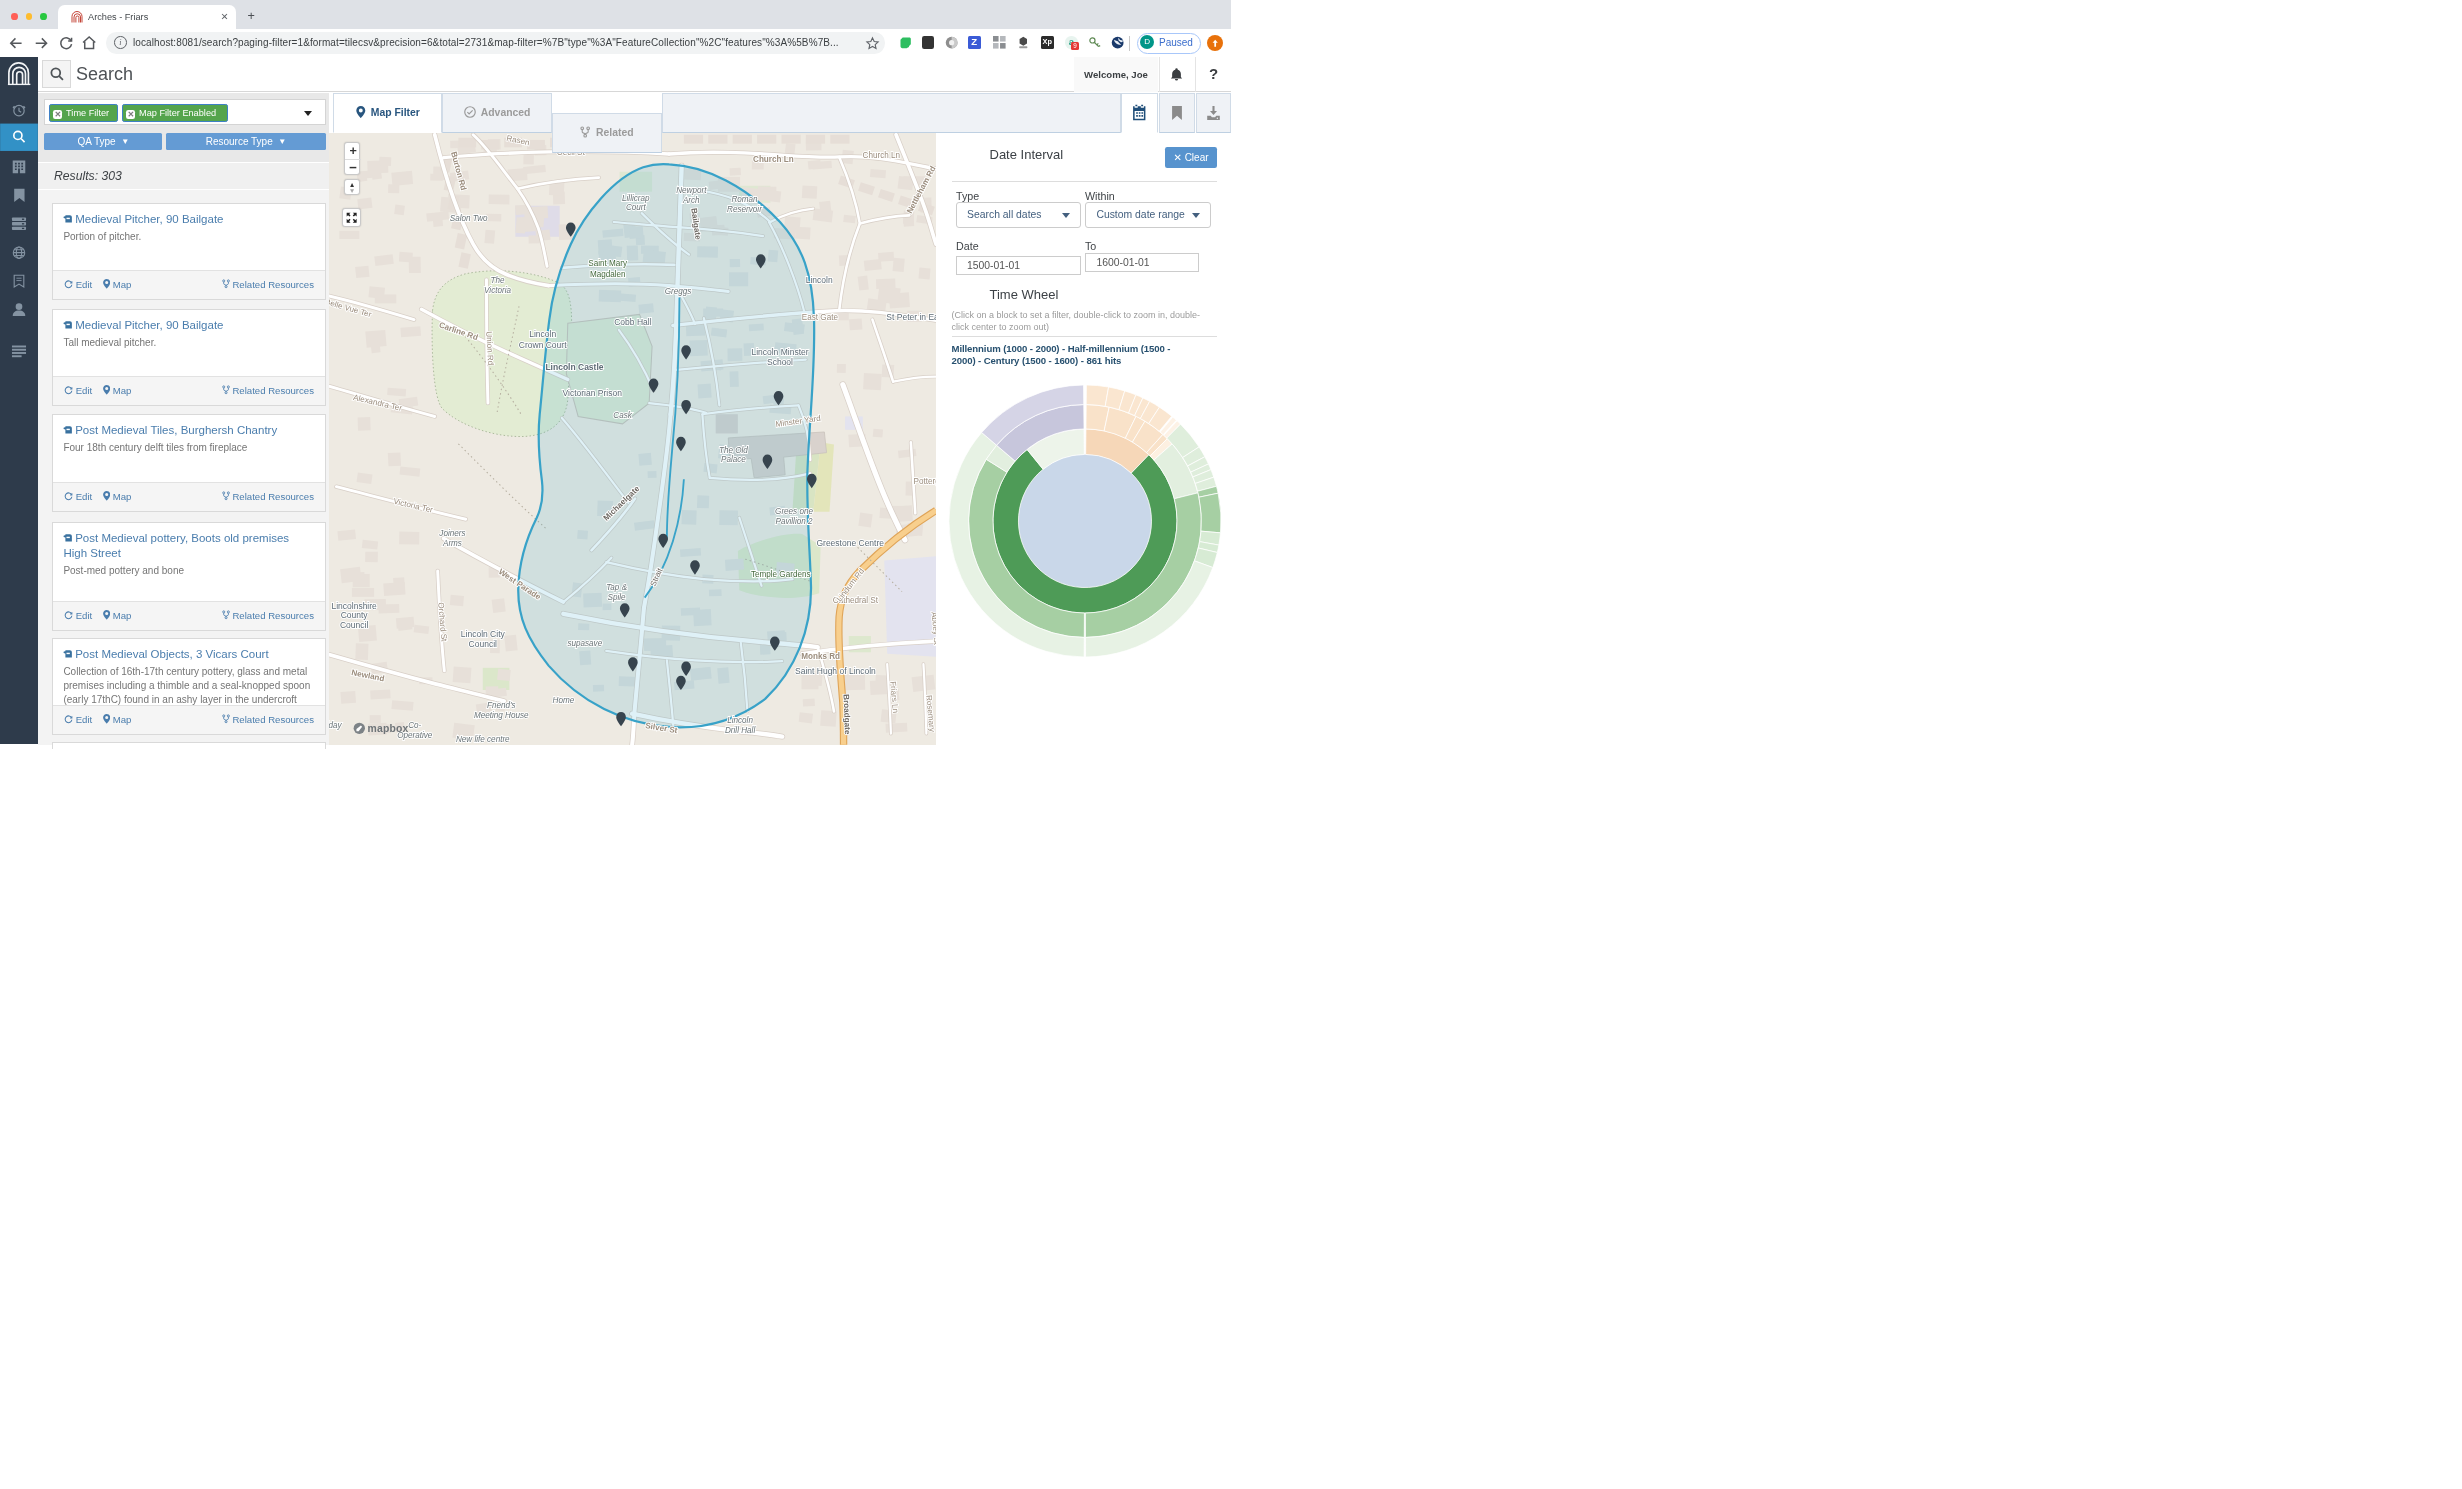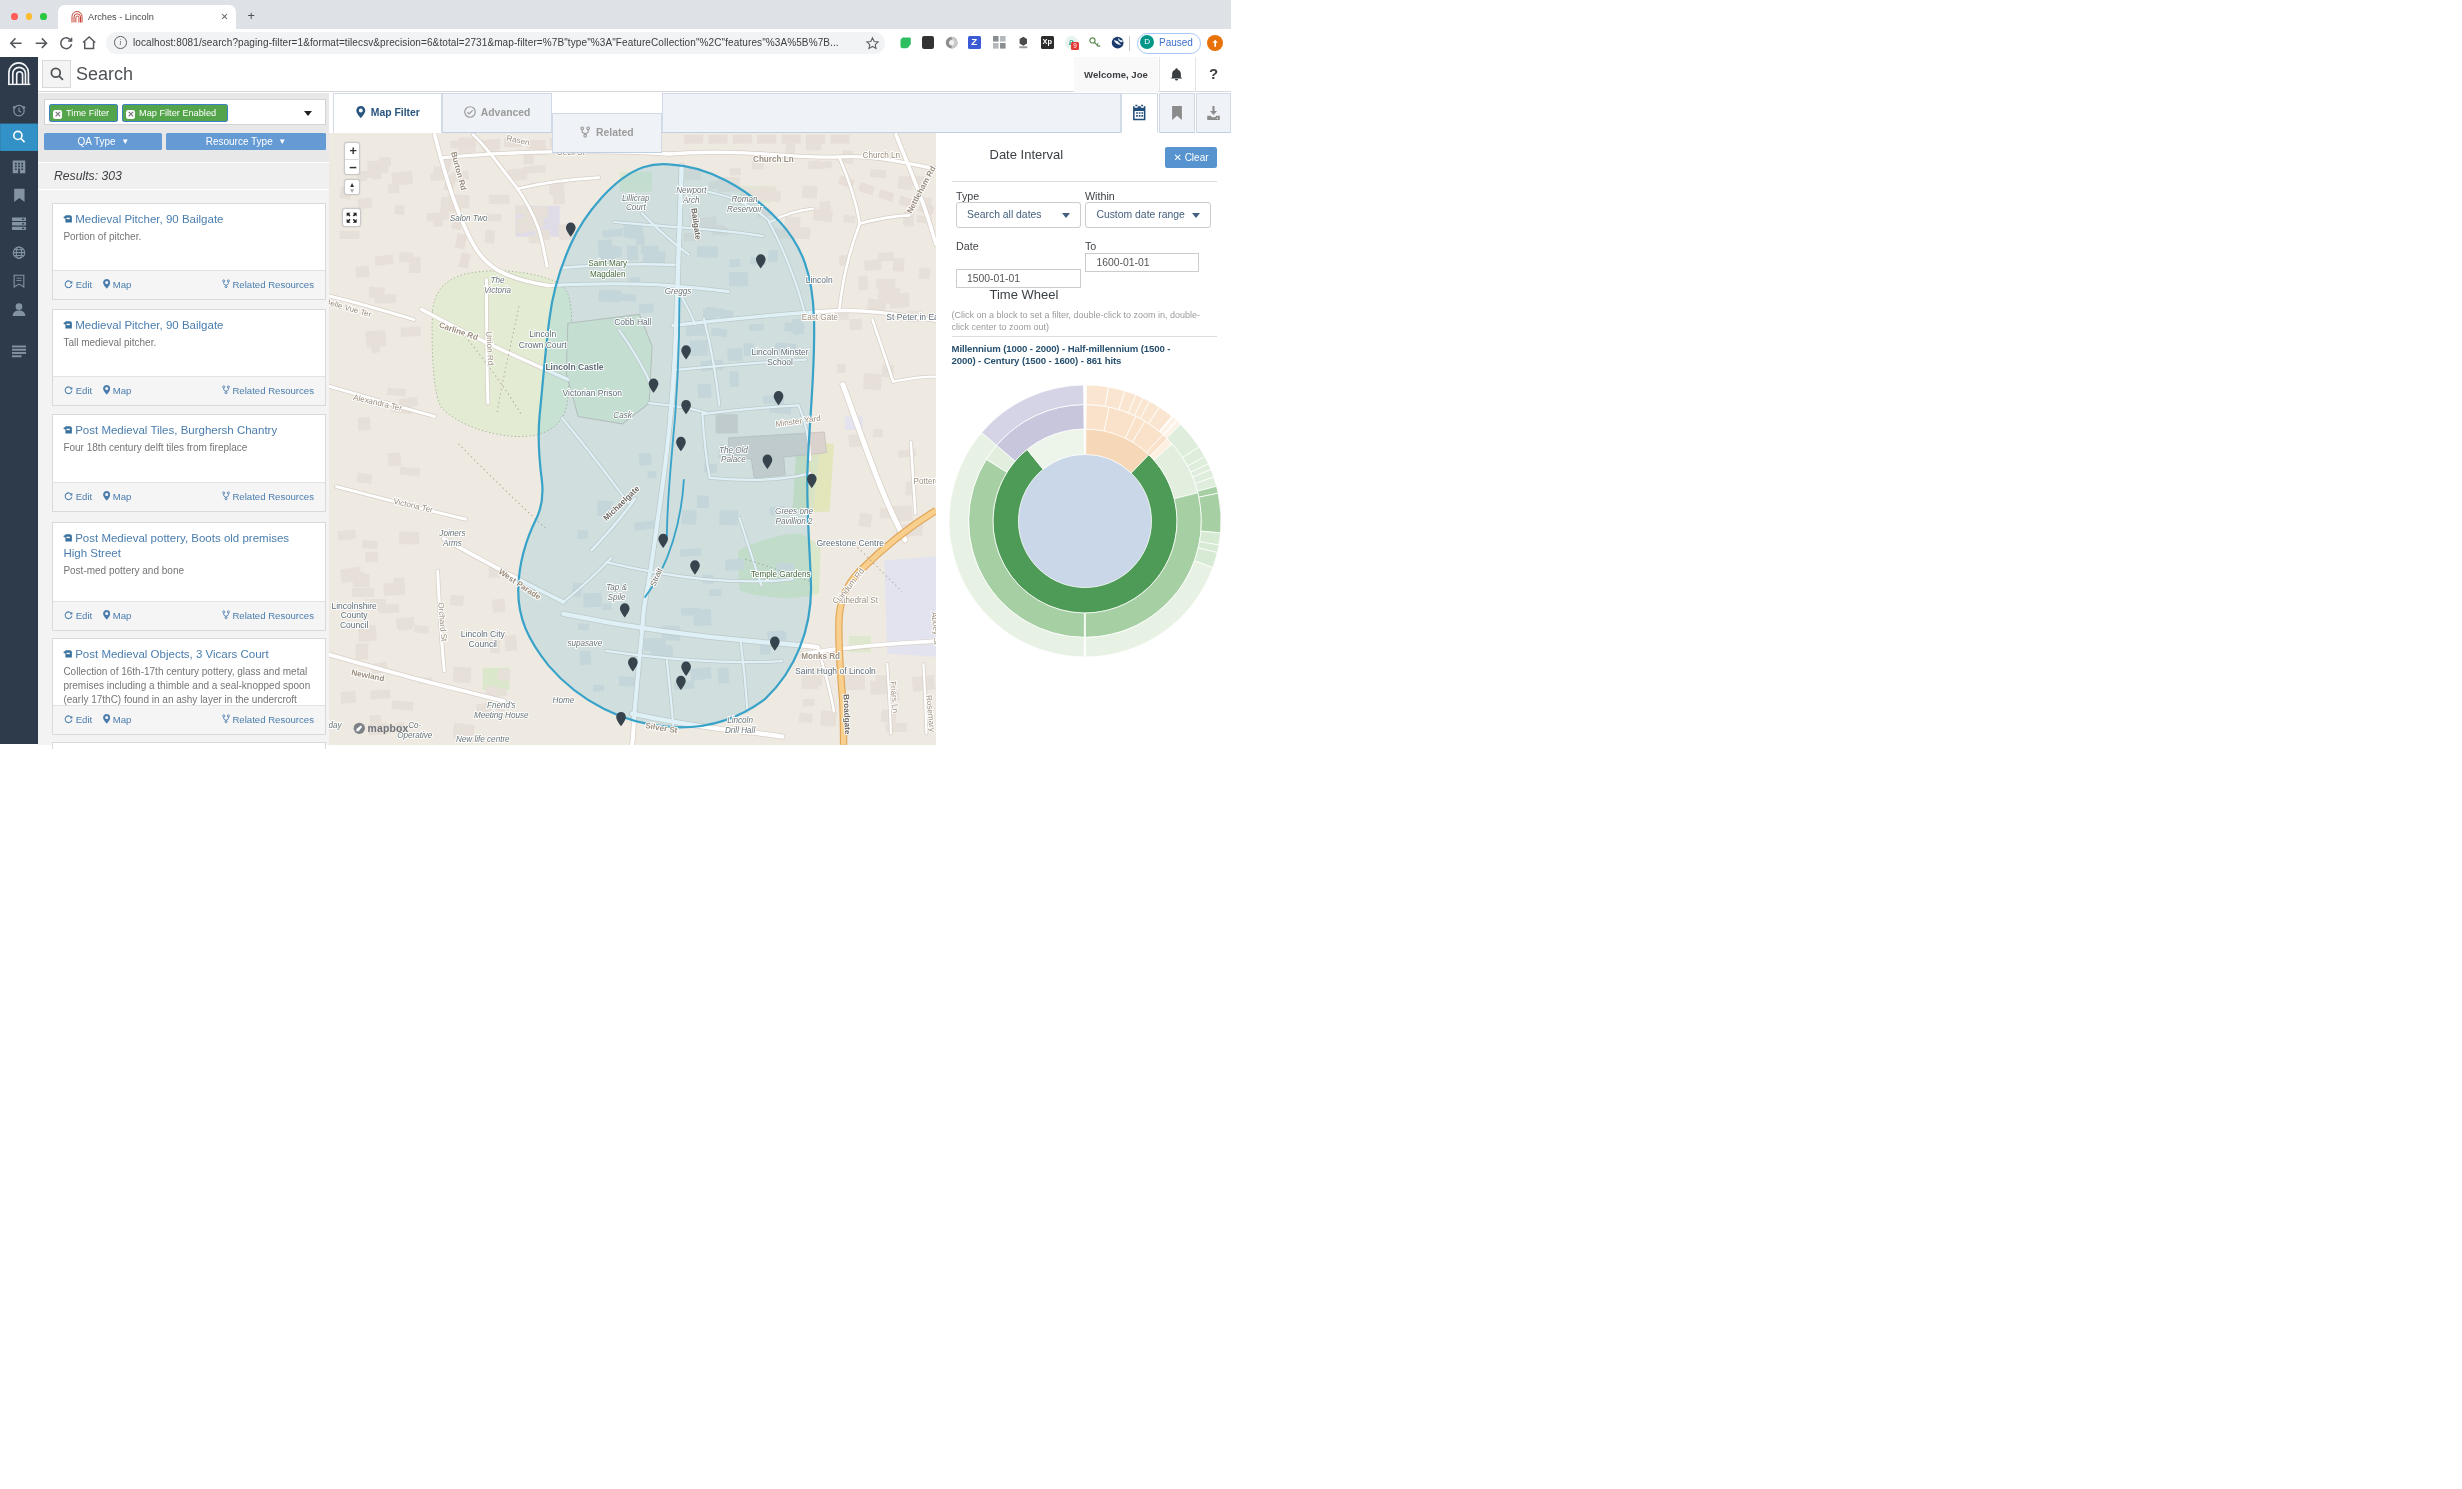--- a/index.html
+++ b/index.html
@@ -74,21 +74,21 @@
   <div class="light" style="left:25.5px; background:#febc2e;"></div>
   <div class="light" style="left:40px; background:#28c840;"></div>
   <div id="tab">
     <svg style="position:absolute;left:13.3px;top:6px" width="12" height="12" viewBox="0 0 24 24">
         <g stroke="#c0392b" fill="none" stroke-width="1.9">
           <path d="M2 23 V11 a10 10 0 0 1 20 0 V23"></path>
           <path d="M6 23 V12 a6.5 6.5 0 0 1 13 0 V23"></path>
           <path d="M9.8 23 V13 a3 3 0 0 1 6 0 V23"></path>
         </g>
       </svg>
-    <div class="title">Arches - Lincoln</div>
+    <div class="title">Arches - Friars</div>
     <div class="close">✕</div>
   </div>
   <div id="newtab">+</div>
 </div>
 <div id="toolbar">
   <svg class="tbicon" style="left:8.1px" viewBox="0 0 24 24" fill="none" stroke="#55585c" stroke-width="2.2">
       <path d="M20 12H5M11 5l-7 7 7 7"></path>
     </svg>
   <svg class="tbicon" style="left:33px" viewBox="0 0 24 24" fill="none" stroke="#55585c" stroke-width="2.2">
       <path d="M4 12h15M13 5l7 7-7 7"></path>
@@ -899,21 +899,21 @@
   <h2 id="dateh">Date Interval</h2>
   <div id="clearbtn">✕ Clear</div>
   <div class="rp-hr" style="top:88px"></div>
   <div class="rp-hr" style="top:243px"></div>
   <div class="rp-lab" style="left:20px; top:97px;">Type</div>
   <div class="rp-lab" style="left:149px; top:97px;">Within</div>
   <div class="rp-sel" style="left:19.6px; top:109px;">Search all dates<span class="car"></span></div>
   <div class="rp-sel" style="left:149px; top:109px; width:126px;">Custom date range<span class="car"></span></div>
   <div class="rp-lab" style="left:20px; top:147px;">Date</div>
   <div class="rp-lab" style="left:149px; top:147px;">To</div>
-  <div class="rp-inp" style="left:19.6px; top:176px;">1500-01-01</div>
+  <div class="rp-inp" style="left:19.6px; top:163px;">1500-01-01</div>
   <div class="rp-inp" style="left:149px; top:160px; width:114px;">1600-01-01</div>
   <h2 style="position:absolute; left:15.5px; top:194px;">Time Wheel</h2>
   <div id="twdesc">(Click on a block to set a filter, double-click to zoom in, double-<br>click center to zoom out)</div>
   <div id="twpath">Millennium (1000 - 2000) - Half-millennium (1500 -<br>2000) - Century (1500 - 1600) - 861 hits</div>
   <svg style="position:absolute;left:0px;top:280px" width="295" height="296" viewBox="0 0 399 400">
       <circle cx="201.5" cy="200" r="90" fill="#c9d7e9"></circle>
       <path d="M202.80,75.51 A124.5,124.5 0 0 1 287.98,110.44 L264.02,135.26 A90,90 0 0 0 202.44,110.00 Z" fill="#f6d7b8" stroke="#fff" stroke-width="1"></path>
       <path d="M287.98,110.44 A124.5,124.5 0 1 1 123.15,103.25 L144.86,130.06 A90,90 0 1 0 264.02,135.26 Z" fill="#4e9b57" stroke="#fff" stroke-width="1"></path>
       <path d="M123.15,103.25 A124.5,124.5 0 0 1 200.20,75.51 L200.56,110.00 A90,90 0 0 0 144.86,130.06 Z" fill="#edf4ea" stroke="#fff" stroke-width="1"></path>
       <path d="M203.15,42.51 A157.5,157.5 0 0 1 234.25,45.94 L227.39,78.22 A124.5,124.5 0 0 0 202.80,75.51 Z" fill="#f9e2c9" stroke="#fff" stroke-width="1"></path>

